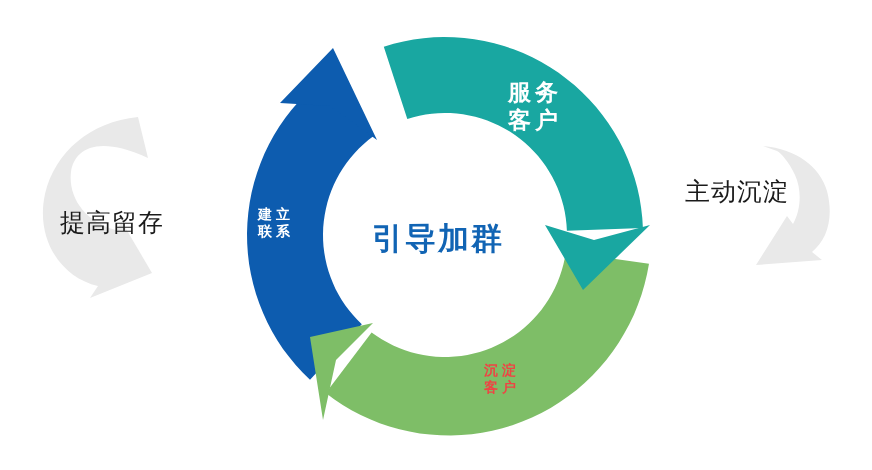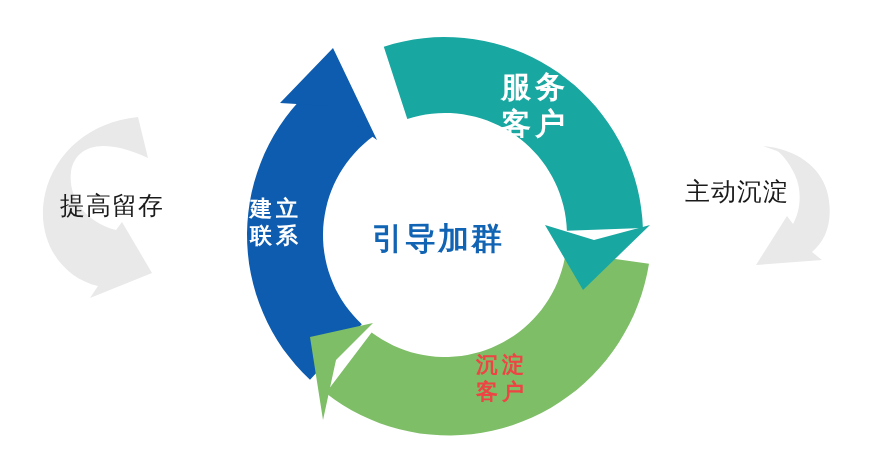--- a/index.html
+++ b/index.html
@@ -5,22 +5,22 @@
   html,body{margin:0;padding:0;background:#fff;}
   .stage{
     position:relative;width:872px;height:470px;background:#fff;overflow:hidden;
     font-family:"Liberation Sans",sans-serif;
   }
   .stage svg{position:absolute;left:0;top:0;}
   .lbl{
     position:absolute;transform:translate(-50%,-50%);
     text-align:center;white-space:nowrap;line-height:1.22;
   }
-  .seg-label{font-size:22px;font-weight:600;letter-spacing:4px;padding-left:4px;}
-  .seg-label.serve{font-size:30px;}
+  .seg-label{font-size:14px;font-weight:600;letter-spacing:4px;padding-left:4px;}
+  .seg-label.serve{font-size:23px;}
   .center-title{font-size:31px;font-weight:700;letter-spacing:2px;padding-left:2px;}
   .side-note{font-size:25px;font-weight:400;letter-spacing:1px;}
 </style>
 </head>
 <body>
 
 <div class="stage" style="background: rgb(255, 255, 255);">
 
   <svg width="872" height="470" viewBox="0 0 872 470">
 
@@ -60,17 +60,17 @@
   <div class="lbl seg-label serve" style="left: 533px; top: 106px; color: rgb(255, 255, 255);">
     <div>服务</div>
     <div>客户</div>
   </div>
 
   <div class="lbl seg-label settle" style="left: 500px; top: 379px; color: #ef4444;">
     <div>沉淀</div>
     <div>客户</div>
   </div>
 
-  <div class="lbl side-note" style="left: 112px; top: 205px; color: rgb(26, 26, 26);">提高留存</div>
+  <div class="lbl side-note" style="left: 112px; top: 222px; color: rgb(26, 26, 26);">提高留存</div>
 
   <div class="lbl side-note" style="left: 737px; top: 191px; color: rgb(26, 26, 26);">主动沉淀</div>
 
 </div>
 
 </body></html>

